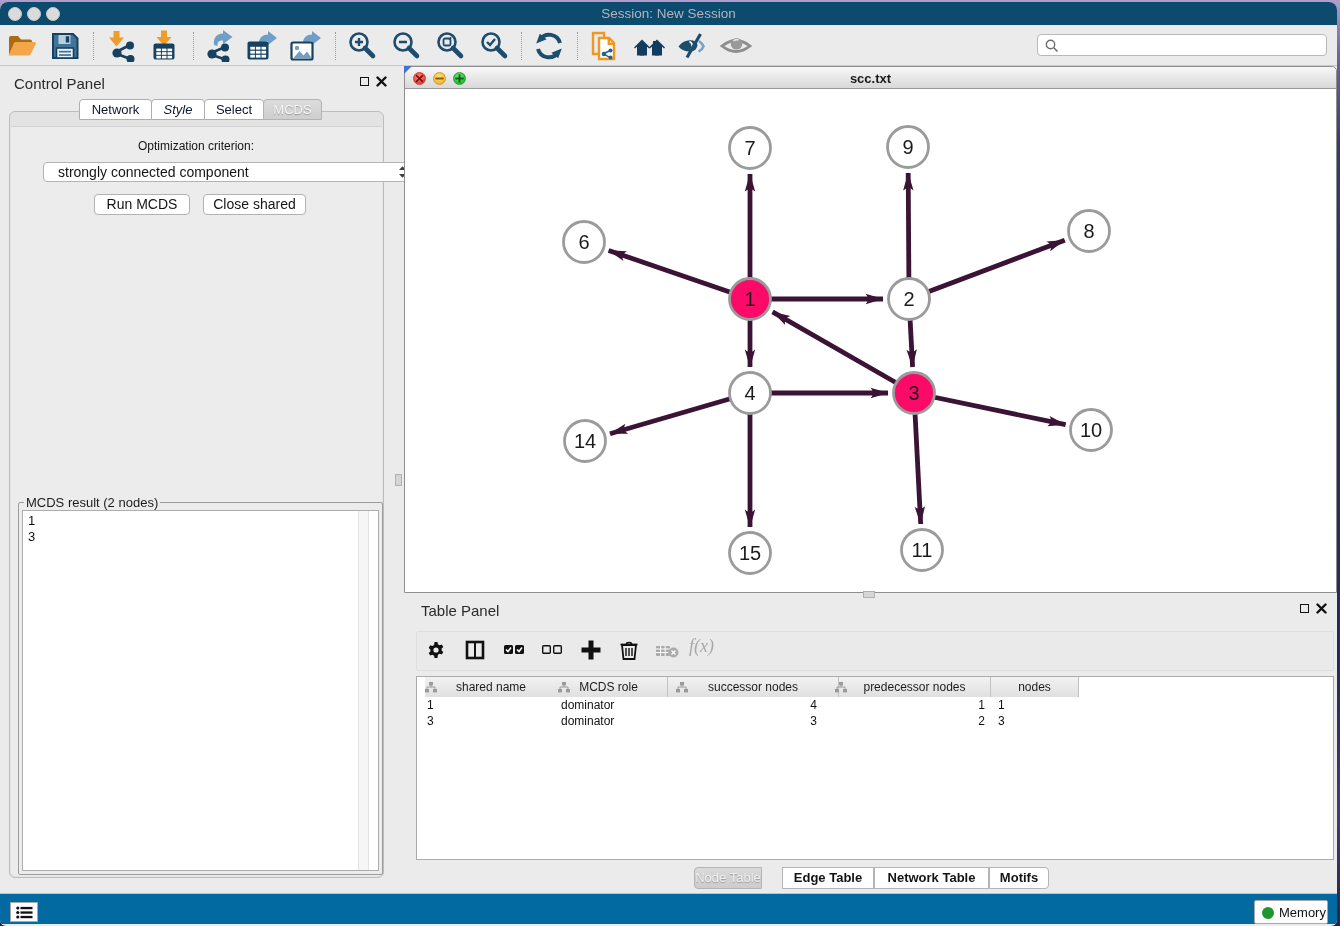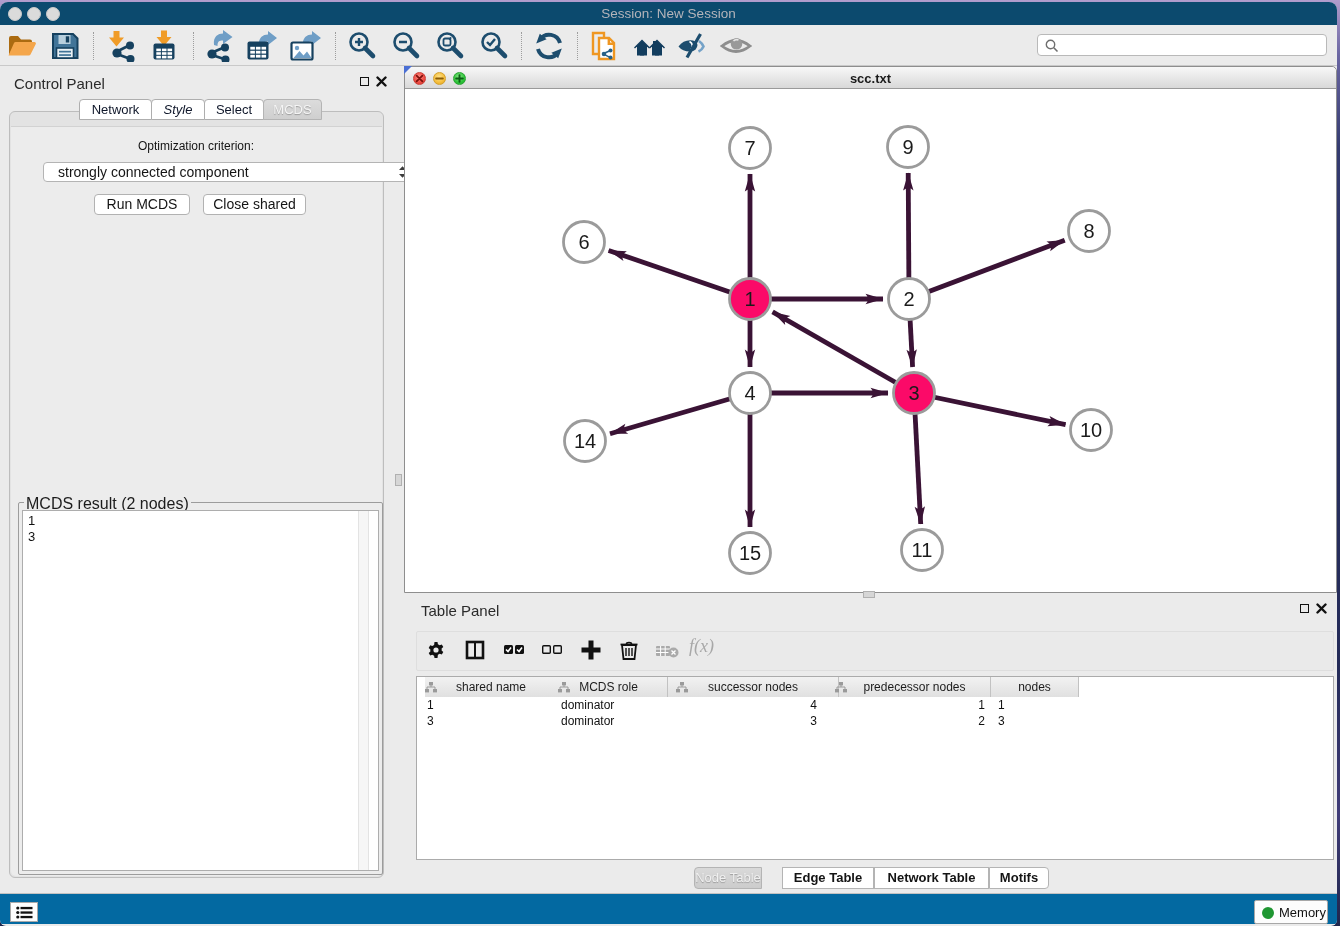--- a/index.html
+++ b/index.html
@@ -195,21 +195,21 @@
     <div class="tab tabsel" style="left:263px;top:33px;width:59px;">MCDS</div>
     <div style="position:absolute;left:0;top:73px;width:392px;text-align:center;font-size:12px;color:#141414;">Optimization criterion:</div>
     <div style="position:absolute;left:43px;top:96px;width:372px;height:20px;background:#fff;border:1px solid #b4b4b4;border-radius:4px;font-size:14px;color:#141414;line-height:18px;padding-left:14px;">strongly connected component
       <svg style="position:absolute;right:6px;top:2px;" width="11" height="14" viewBox="0 0 11 14">
           <path d="M2 5 L5.5 1.2 L9 5 z M2 9 L5.5 12.8 L9 9 z" fill="#3c3c3c"></path>
         </svg>
     </div>
     <div style="position:absolute;left:94px;top:128px;width:96px;height:21px;background:#fff;border:1px solid #b2b2b2;border-radius:4px;font-size:14px;color:#141414;text-align:center;line-height:19px;">Run MCDS</div>
     <div style="position:absolute;left:203px;top:128px;width:103px;height:21px;background:#fff;border:1px solid #b2b2b2;border-radius:4px;font-size:14px;color:#141414;text-align:center;line-height:19px;">Close shared</div>
     <div style="position:absolute;left:18px;top:436px;width:365px;height:373px;border:1px solid #9c9c9c;border-radius:2px;"></div>
-    <div style="position:absolute;left:24px;top:429px;background:#ececec;padding:0 2px;font-size:16px;color:#1c1c1c;">MCDS result (2 nodes)</div>
+    <div style="position:absolute;left:24px;top:429px;background:#ececec;padding:0 2px;font-size:13px;color:#1c1c1c;">MCDS result (2 nodes)</div>
     <div style="position:absolute;left:22px;top:444px;width:357px;height:361px;background:#fff;border:1px solid #adadad;font-size:13px;color:#111;padding:2px 0 0 5px;line-height:16px;">1<br>3</div>
     <div style="position:absolute;left:358px;top:445px;width:11px;height:359px;background:#f6f6f6;border-left:1px solid #e3e3e3;border-right:1px solid #e3e3e3;"></div>
   </div>
   <div id="netwin">
     <div style="position:absolute;left:-1px;top:-1px;width:0;height:0;border-top:8px solid #4a6fd4;border-right:8px solid transparent;z-index:5;"></div>
     <div id="nettitle">
       <div class="mac" style="left:8px;background:radial-gradient(circle at 5px 4px,#ff8a80,#ee4b42 60%,#c93a32);border:1px solid #ca4038;">
           <svg width="11" height="11" viewBox="0 0 11 11" style="position:absolute;left:0;top:0;">
             <path d="M2.6 2.6 L8.4 8.4 M8.4 2.6 L2.6 8.4" stroke="#7d120d" stroke-width="1.8" stroke-linecap="round"></path>
           </svg>

